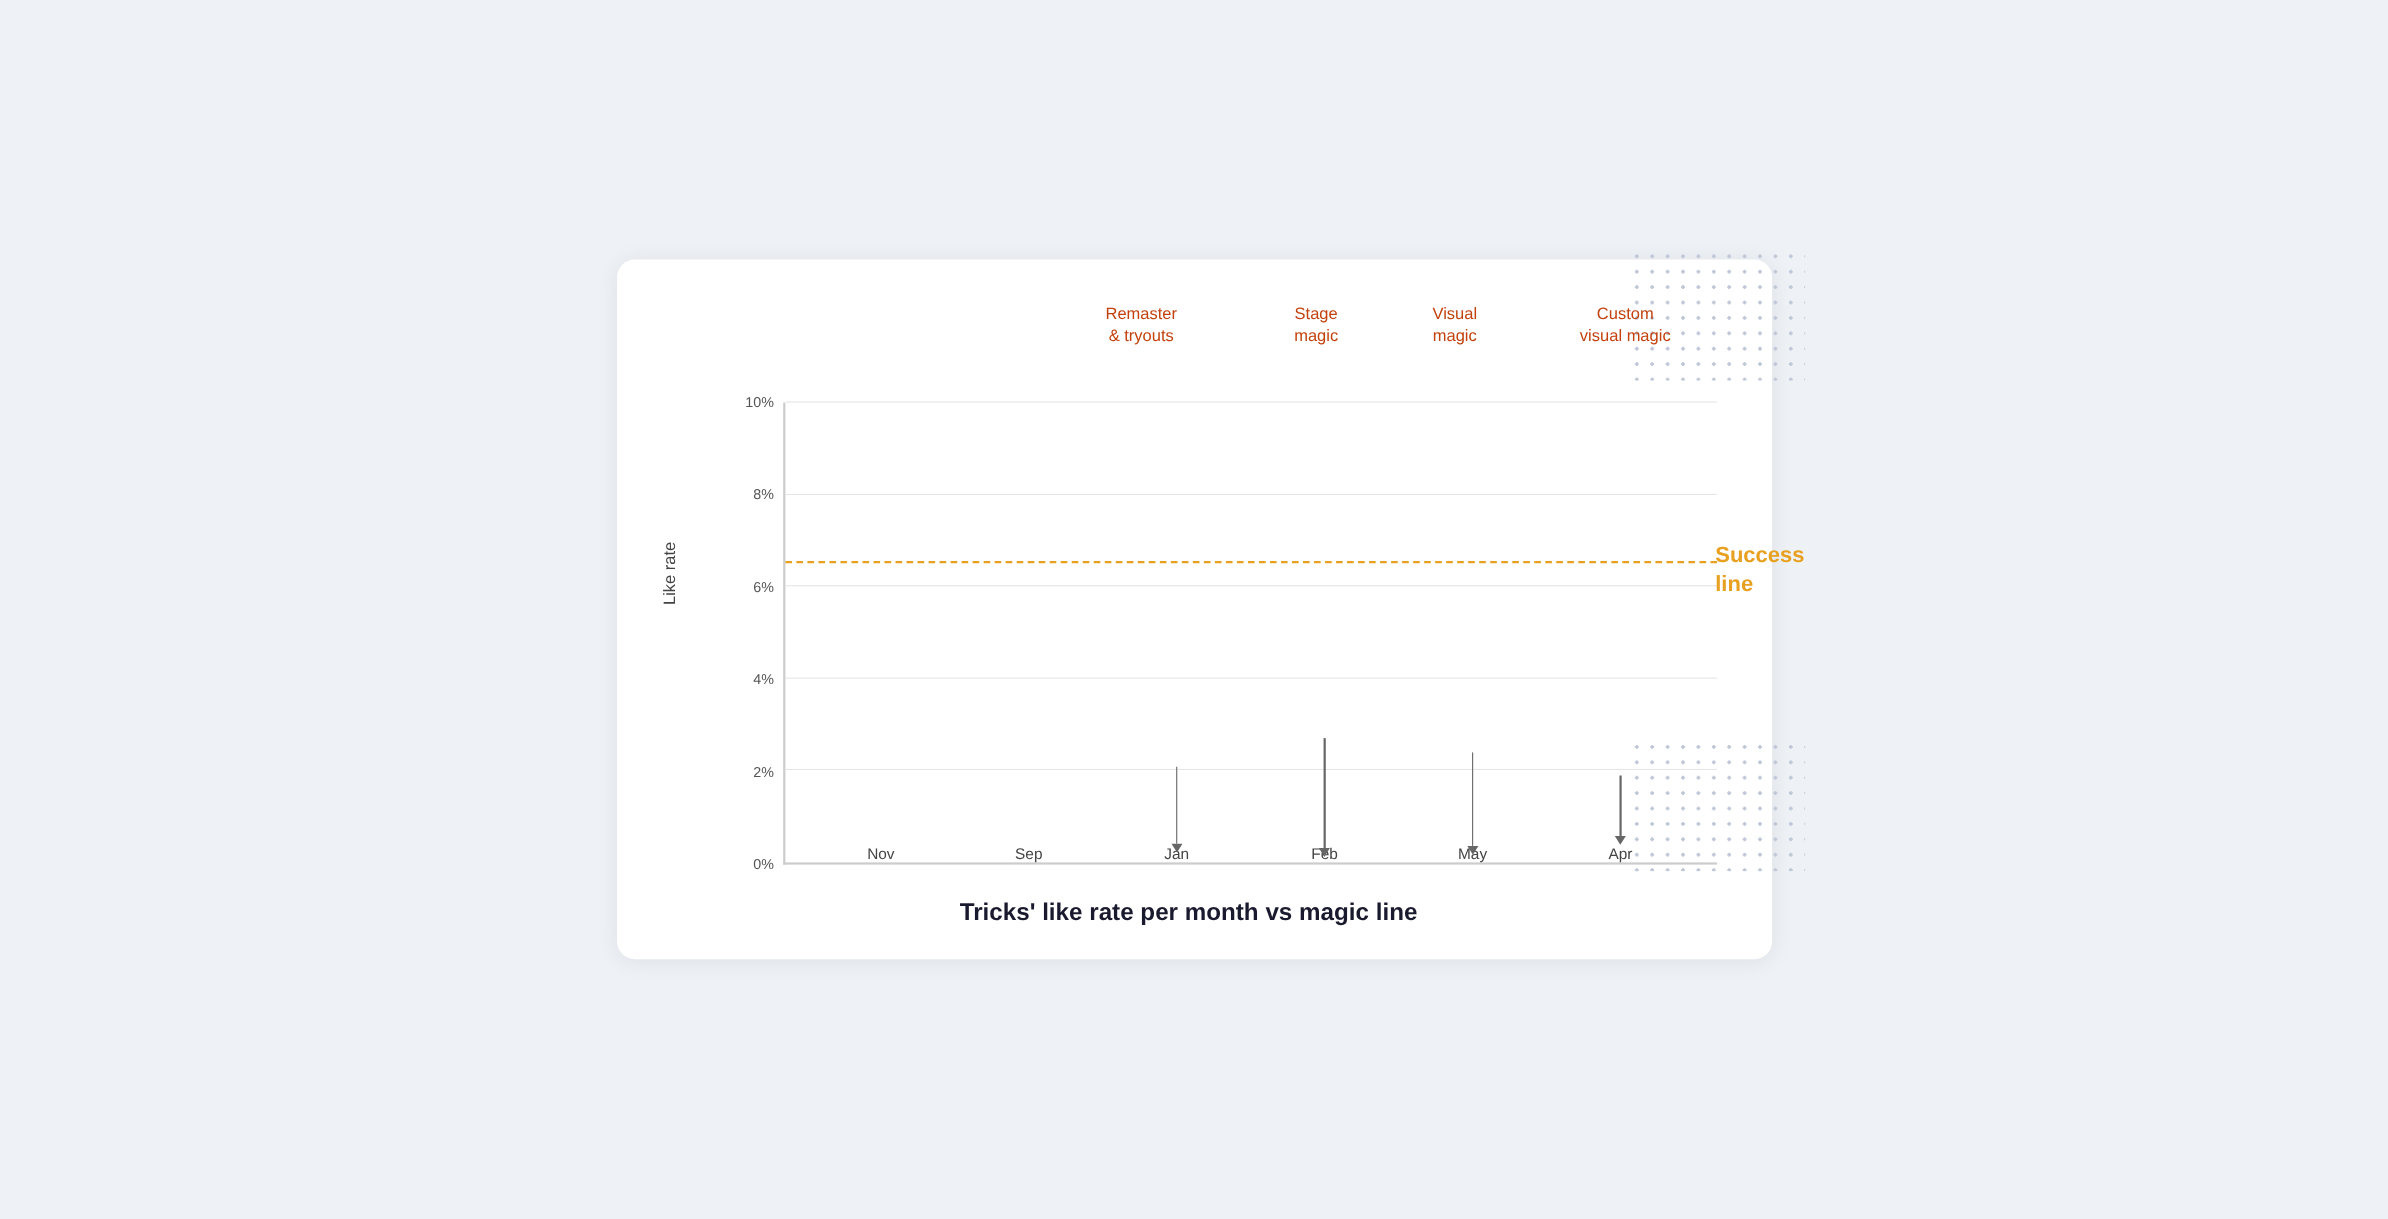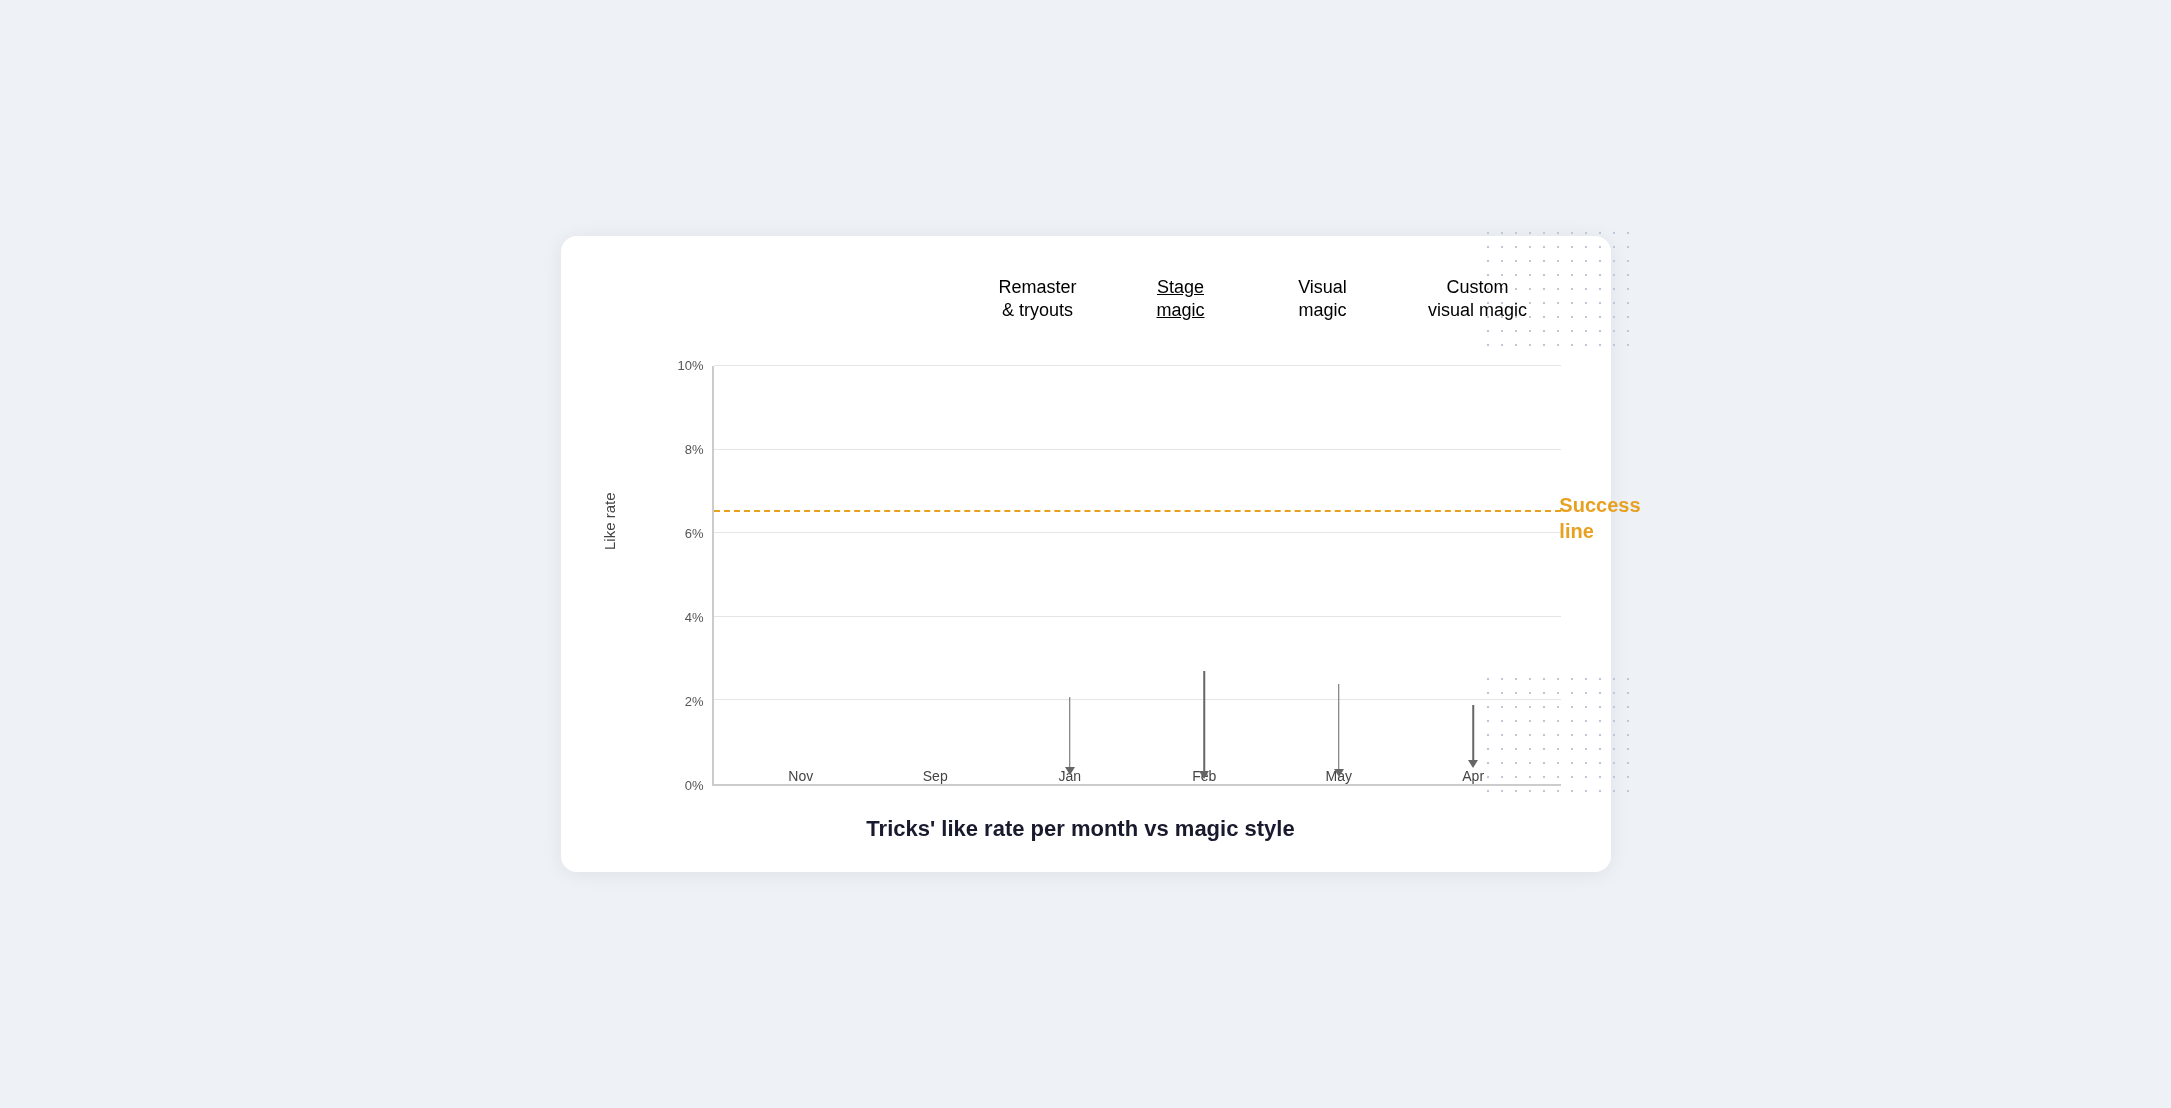--- a/index.html
+++ b/index.html
@@ -73,22 +73,22 @@
     .annotations {
       display: flex;
       position: relative;
       height: 90px;
       margin-left: 50px;
     }
 
     .annotation {
       position: absolute;
       text-align: center;
-      font-size: 18px;
-      color: #000000;
+      font-size: 15px;
+      color: #c2410c;
       line-height: 1.3;
     }
 
     
     .bar-chart-wrapper {
       position: relative;
       display: flex;
       margin-left: 50px;
     }
 
@@ -200,21 +200,21 @@
     <div class="y-axis-label">Like rate</div>
 
     <div class="chart-inner">
 
       <div class="annotations" style="position:relative; height:90px; margin-left:0px;">
 
         <div class="annotation" style="left: 355px; top: 0px; width:110px;">
           Remaster<br>&amp; tryouts
         </div>
 
-        <div class="annotation" style="left: 508px; top: 0px; width:90px;text-decoration:underline;">
+        <div class="annotation" style="left: 524px; top: 0px; width:90px;">
           Stage<br>magic
         </div>
 
         <div class="annotation" style="left: 650px; top: 0px; width:90px;">
           Visual<br>magic
         </div>
 
         <div class="annotation" style="left: 790px; top: 0px; width:120px;">
           Custom<br>visual magic
         </div>
@@ -287,14 +287,14 @@
 
               <div style="position:absolute; bottom: calc(68% + 8px); left:50%; width:1.5px; height:55px; background:#666; transform:translateX(-50%);"></div>
               <div style="position:absolute; bottom: calc(68%); left:calc(50% - 5px); width:0; height:0; border-left:5px solid transparent; border-right:5px solid transparent; border-top:8px solid #666;"></div>
             </div>
           </div>
         </div>
       </div>
     </div>
   </div>
 
-  <div class="chart-title">Tricks' like rate per month vs magic style</div>
+  <div class="chart-title">Tricks' like rate per month vs magic line</div>
 </div>
 
 </body></html>

